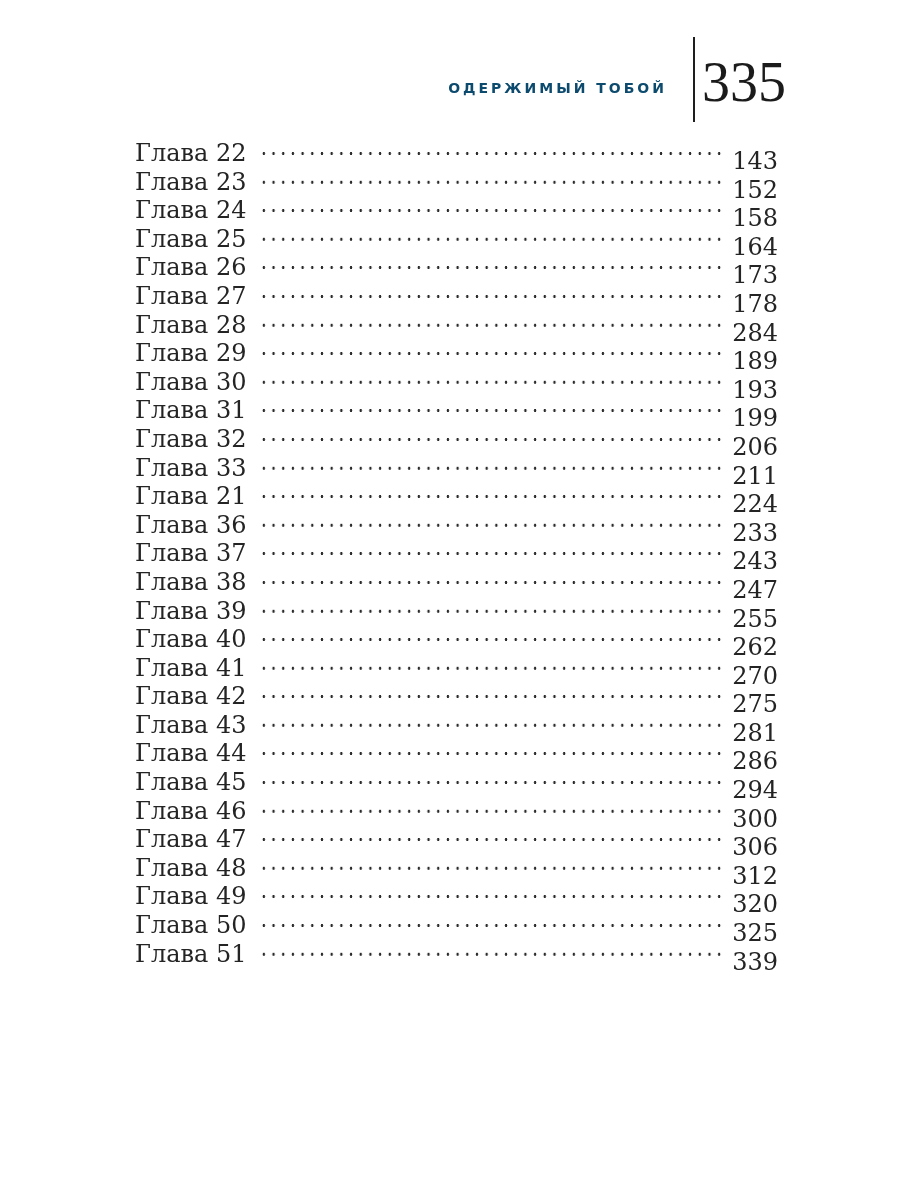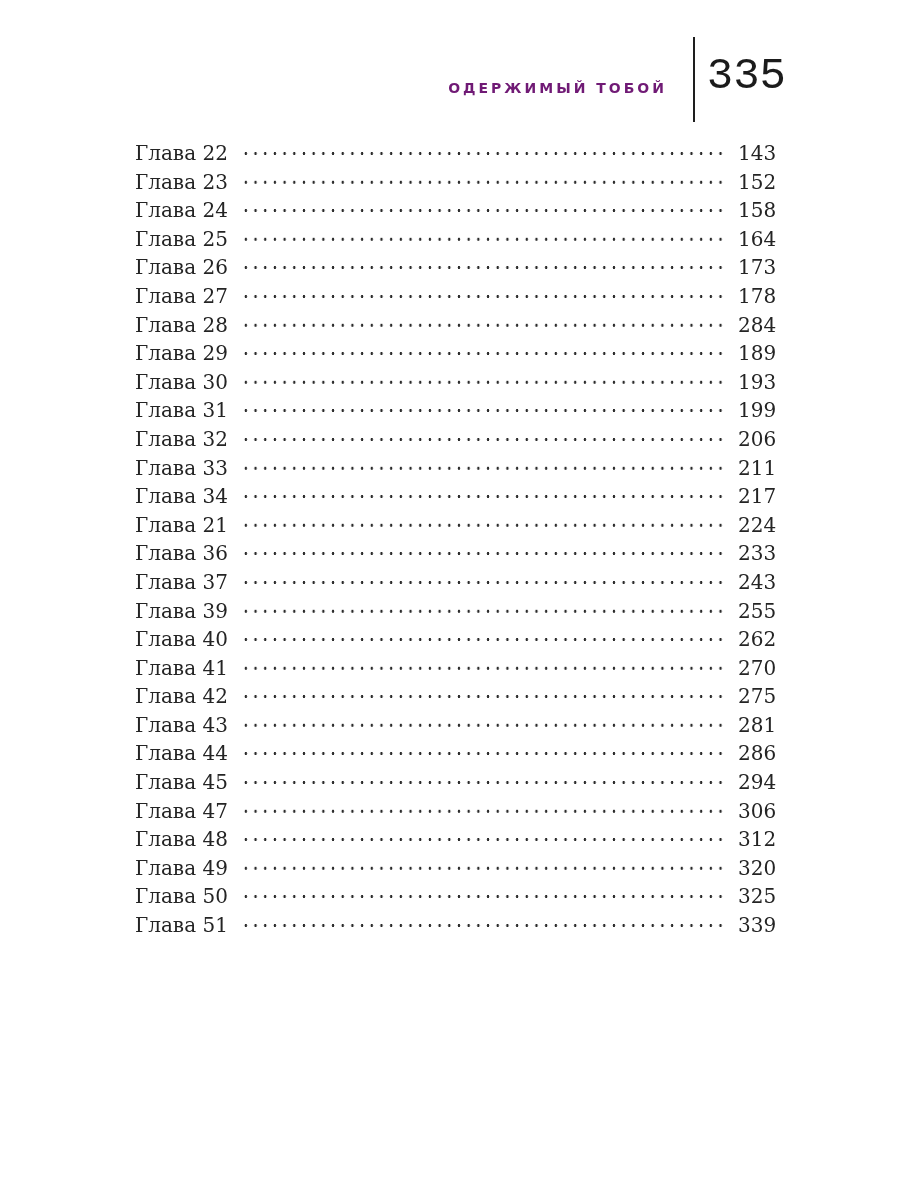--- a/index.html
+++ b/index.html
@@ -19,73 +19,74 @@
 
   
   .head-title {
     position: absolute;
     top: 80px;
     right: 233px;
     font-family: "DejaVu Sans", sans-serif;
     font-weight: 700;
     font-size: 14px;
     letter-spacing: 3px;
-    color: #701a75;
+    color: #0c4a6e;
     white-space: nowrap;
   }
   .head-rule {
     position: absolute;
     top: 37px;
     left: 693px;
     width: 2px;
     height: 85px;
     background: #1e1e1e;
   }
   .folio {
     position: absolute;
     top: 54px;
     right: 114px;
-    font-family: Liberation Mono, monospace;
-    font-size: 44px;
+    font-family: Liberation Serif, serif;
+    font-size: 56px;
     line-height: 1;
     color: #1b1b1b;
   }
 
   
   .toc {
     position: absolute;
     top: 139px;
     left: 135px;
     width: 643px;
   }
   .toc-row {
     display: flex;
     align-items: stretch;
     height: 28.6px;
     line-height: 28.6px;
-    font-size: 20px;
+    font-size: 24px;
     color: #242424;
   }
   .toc-label {
     flex: 0 0 auto;
     white-space: nowrap;
   }
   .toc-leader {
     flex: 1 1 auto;
     margin-left: 13px;
     margin-right: 10px;
     background-image: radial-gradient(circle, #2b2b2b 1.3px, rgba(0,0,0,0) 1.5px);
     background-size: 9.7px 28.6px;
     background-position: left 63%;
     background-repeat: repeat-x;
   }
   .toc-page {
     flex: 0 0 auto;
     min-width: 40px;
     white-space: nowrap;
+    margin-top: 8px;
   }
 </style>
 </head>
 <body>
 
 <div class="page">
 
   <header>
     <div class="head-title">ОДЕРЖИМЫЙ ТОБОЙ</div>
     <div class="head-rule"></div>
@@ -147,40 +148,40 @@
       <span class="toc-label">Глава 32</span>
       <span class="toc-leader"></span>
       <span class="toc-page">206</span>
     </div>
       <div class="toc-row">
       <span class="toc-label">Глава 33</span>
       <span class="toc-leader"></span>
       <span class="toc-page">211</span>
     </div>
       <div class="toc-row">
-      <span class="toc-label">Глава 34</span>
-      <span class="toc-leader"></span>
-      <span class="toc-page">217</span>
-    </div>
-      <div class="toc-row">
       <span class="toc-label">Глава 21</span>
       <span class="toc-leader"></span>
       <span class="toc-page">224</span>
     </div>
       <div class="toc-row">
       <span class="toc-label">Глава 36</span>
       <span class="toc-leader"></span>
       <span class="toc-page">233</span>
     </div>
       <div class="toc-row">
       <span class="toc-label">Глава 37</span>
       <span class="toc-leader"></span>
       <span class="toc-page">243</span>
     </div>
       <div class="toc-row">
+      <span class="toc-label">Глава 38</span>
+      <span class="toc-leader"></span>
+      <span class="toc-page">247</span>
+    </div>
+      <div class="toc-row">
       <span class="toc-label">Глава 39</span>
       <span class="toc-leader"></span>
       <span class="toc-page">255</span>
     </div>
       <div class="toc-row">
       <span class="toc-label">Глава 40</span>
       <span class="toc-leader"></span>
       <span class="toc-page">262</span>
     </div>
       <div class="toc-row">
@@ -202,20 +203,25 @@
       <span class="toc-label">Глава 44</span>
       <span class="toc-leader"></span>
       <span class="toc-page">286</span>
     </div>
       <div class="toc-row">
       <span class="toc-label">Глава 45</span>
       <span class="toc-leader"></span>
       <span class="toc-page">294</span>
     </div>
       <div class="toc-row">
+      <span class="toc-label">Глава 46</span>
+      <span class="toc-leader"></span>
+      <span class="toc-page">300</span>
+    </div>
+      <div class="toc-row">
       <span class="toc-label">Глава 47</span>
       <span class="toc-leader"></span>
       <span class="toc-page">306</span>
     </div>
       <div class="toc-row">
       <span class="toc-label">Глава 48</span>
       <span class="toc-leader"></span>
       <span class="toc-page">312</span>
     </div>
       <div class="toc-row">

